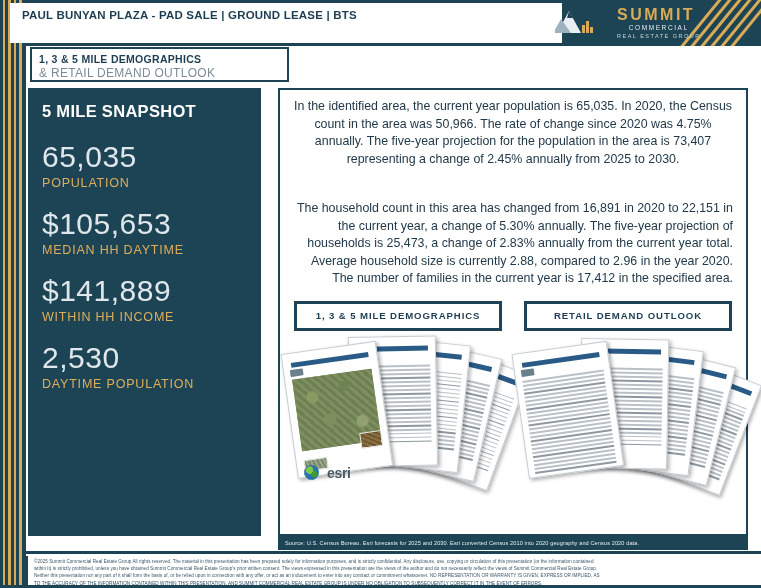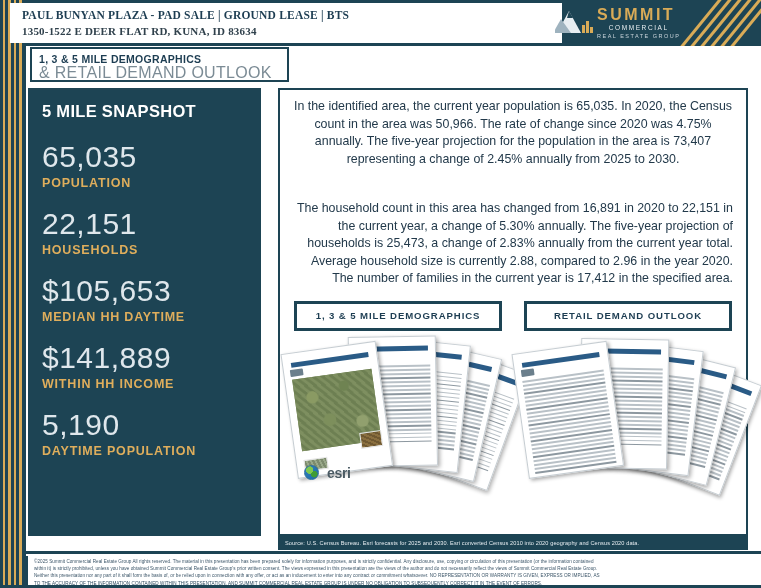--- a/index.html
+++ b/index.html
@@ -62,21 +62,21 @@
     white-space: nowrap;
   }
   .title-line2 {
     font-size: 11px; font-weight: bold; color: #30414c;
     letter-spacing: .2px; line-height: 16px;
     white-space: nowrap;
   }
   .logo-wrap {
     position: absolute; right: 56px; top: 4px;
     width: 150px; height: 38px;
-    display: flex; align-items: center; gap: 2px;
+    display: flex; align-items: center; gap: 22px;
   }
   .logo-text { line-height: 1; }
   .logo-summit {
     font-size: 16px; font-weight: bold; color: #d9ab57;
     letter-spacing: 2.5px;
   }
   .logo-commercial {
     font-size: 6.5px; color: #e9eef1; letter-spacing: 1.6px;
     text-align: center; margin-top: 2px;
   }
@@ -95,42 +95,42 @@
   .subtitle-inner {
     width: 100%; height: 100%;
     background: #ffffff;
     padding: 3px 0 0 7px;
   }
   .sub-l1 {
     font-size: 10.5px; font-weight: bold; color: #1d3d52;
     letter-spacing: .3px; line-height: 14px;
   }
   .sub-l2 {
-    font-size: 16px; color: #7b8b95; letter-spacing: .3px;
+    font-size: 12px; color: #7b8b95; letter-spacing: .3px;
     line-height: 14px;
   }
 
   
   .stats-panel {
     position: absolute; left: 28px; top: 88px;
     width: 233px; height: 448px;
     background: #1d4454;
     padding: 14px 0 4px 14px;
   }
   .stats-head {
     font-size: 16.5px; font-weight: bold; color: #ffffff;
     letter-spacing: .3px; margin-bottom: 19px;
   }
   .stat { margin-bottom: 16px; }
   .stat-value {
     font-size: 30px; color: #dfe7ec; font-weight: 300;
     letter-spacing: .5px; line-height: 34px;
   }
   .stat-label {
-    font-size: 12.5px; font-weight: bold; color: #dfae5c;
+    font-size: 12.5px; font-weight: normal; color: #dfae5c;
     letter-spacing: .8px; line-height: 16px; margin-top: 1px;
   }
 
   
   .content-panel {
     position: absolute; left: 278px; top: 88px;
     width: 470px; height: 448px;
     border: 2px solid #1d4454;
     background: #ffffff;
   }
@@ -295,23 +295,22 @@
           <line x1="18" y1="50" x2="62" y2="-4"></line>
           <line x1="28" y1="50" x2="72" y2="-4"></line>
           <line x1="38" y1="50" x2="82" y2="-4"></line>
           <line x1="48" y1="50" x2="92" y2="-4"></line>
           <line x1="58" y1="50" x2="102" y2="-4"></line>
         </g>
       </svg>
     </div>
   </div>
 
-  <div class="title-plate" style="width:552px;font-family:Liberation Serif, serif;">
+  <div class="title-plate" style="width:552px;">
     <div class="title-line1">PAUL BUNYAN PLAZA - PAD SALE | GROUND LEASE | BTS</div>
-    <div class="title-line2">1350-1522 E DEER FLAT RD, KUNA, ID 83634</div>
   </div>
 
   <div class="logo-wrap">
     <svg width="40" height="32" viewBox="0 0 40 32">
       <polygon points="14,4 26,26 2,26" fill="#e8eef2"></polygon>
       <polygon points="6,12 16,26 -2,26" fill="#9fb3bf"></polygon>
       <polygon points="14,4 18,11 12,11" fill="#1d4454"></polygon>
       <rect x="27" y="18" width="3" height="8" fill="#d9ab57"></rect>
       <rect x="31" y="14" width="3" height="12" fill="#d9ab57"></rect>
       <rect x="35" y="20" width="3" height="6" fill="#d9ab57"></rect>
@@ -331,37 +330,33 @@
   </div>
 
   <div class="stats-panel">
     <div class="stats-head">5 MILE SNAPSHOT</div>
 
     <div class="stat">
       <div class="stat-value">65,035</div>
       <div class="stat-label">POPULATION</div>
     </div>
 
-    <div class="stat">
-      <div class="stat-value">22,151</div>
-      <div class="stat-label">HOUSEHOLDS</div>
-    </div>
 
     <div class="stat">
       <div class="stat-value">$105,653</div>
       <div class="stat-label">MEDIAN HH DAYTIME</div>
     </div>
 
     <div class="stat">
       <div class="stat-value">$141,889</div>
       <div class="stat-label">WITHIN HH INCOME</div>
     </div>
 
     <div class="stat">
-      <div class="stat-value">5,190</div>
+      <div class="stat-value">2,530</div>
       <div class="stat-label">DAYTIME POPULATION</div>
     </div>
   </div>
 
   <div class="content-panel">
     <div class="para-block">
       <div class="para">In the identified area, the current year population is 65,035. In 2020, the Census count in the area was 50,966. The rate of change since 2020 was 4.75% annually. The five-year projection for the population in the area is 73,407 representing a change of 2.45% annually from 2025 to 2030.</div>
       <div class="para">The household count in this area has changed from 16,891 in 2020 to 22,151 in the current year, a change of 5.30% annually.  The five-year projection of households is 25,473, a change of 2.83% annually from the current year total.  Average household size is currently 2.88, compared to 2.96 in the year 2020. The number of families in the current year is 17,412 in the specified area.</div>
     </div>
 

